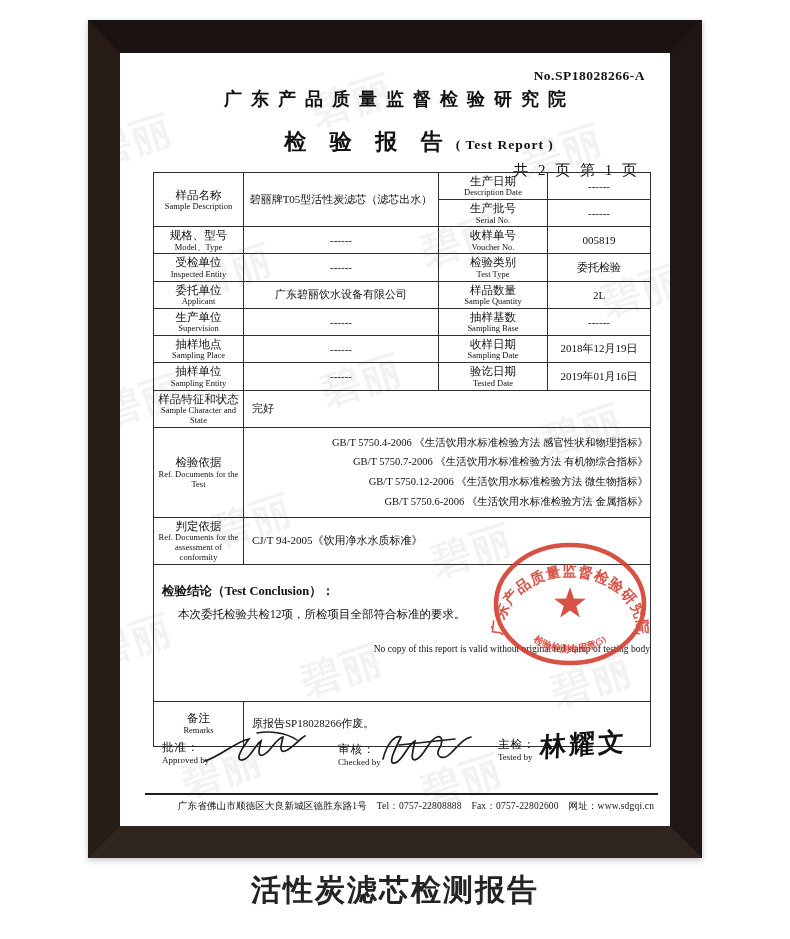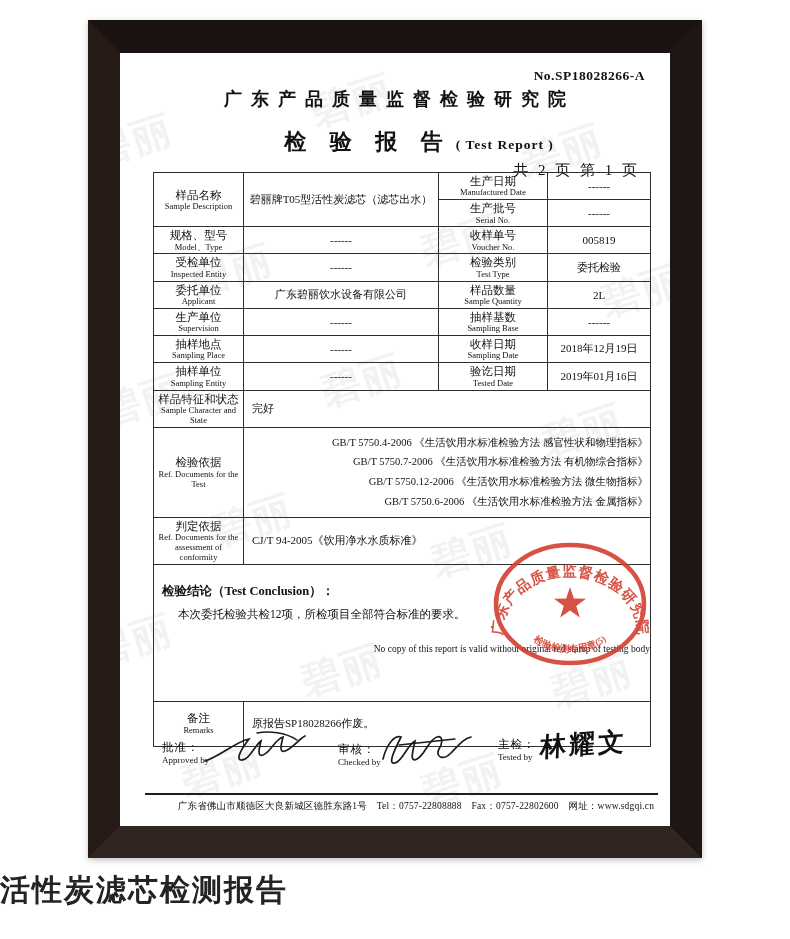--- a/index.html
+++ b/index.html
@@ -56,21 +56,21 @@
   .sig-row { position:absolute; left:0; top:676px; width:100%; height:52px; }
   .sig-group { position:absolute; display:flex; align-items:center; }
   .sig-lab .cn { display:block; font-size:11.5px; line-height:1.3; letter-spacing:1px; }
   .sig-lab .en { display:block; font-size:9px; line-height:1.2; }
   .sig-svg { margin-left:-6px; margin-top:-8px; }
   .sig-name { font-size:26px; font-weight:bold; letter-spacing:3px; transform:rotate(-4deg) skewX(-6deg); margin-left:4px; margin-top:-10px; white-space:nowrap; }
 
   .foot-rule { position:absolute; left:25px; right:12px; top:740px; border-top:2px solid #1e1e1e; }
   .foot-text { position:absolute; left:0; top:747px; width:100%; text-align:center; font-size:9.5px; letter-spacing:.2px; white-space:nowrap;padding-left:42px; }
 
-  .caption { position:absolute; left:0; top:870px; width:100%; text-align:left;
+  .caption { position:absolute; left:0; top:870px; width:100%; text-align:center;
              font-family:"Liberation Sans", sans-serif; font-weight:700; font-size:30px; color:#232323; letter-spacing:2px; }
 </style>
 </head>
 <body>
 
 <div class="stage">
   <div class="frame">
     <div class="paper">
 
       <div class="wm-layer">
@@ -111,21 +111,21 @@
             </colgroup>
           <tbody>
               <tr style="height:26px">
             <td class="lab" rowspan="2">
               <span class="cn">样品名称</span>
               <span class="en">Sample Description</span>
             </td>
             <td class="val" rowspan="2">碧丽牌T05型活性炭滤芯（滤芯出水）</td>
             <td class="lab">
               <span class="cn">生产日期</span>
-              <span class="en">Manufactured Date</span>
+              <span class="en">Description Date</span>
             </td>
             <td class="val">------</td>
           </tr>
           <tr style="height:27px">
             <td class="lab">
               <span class="cn">生产批号</span>
               <span class="en">Serial No.</span>
             </td>
             <td class="val">------</td>
           </tr>

